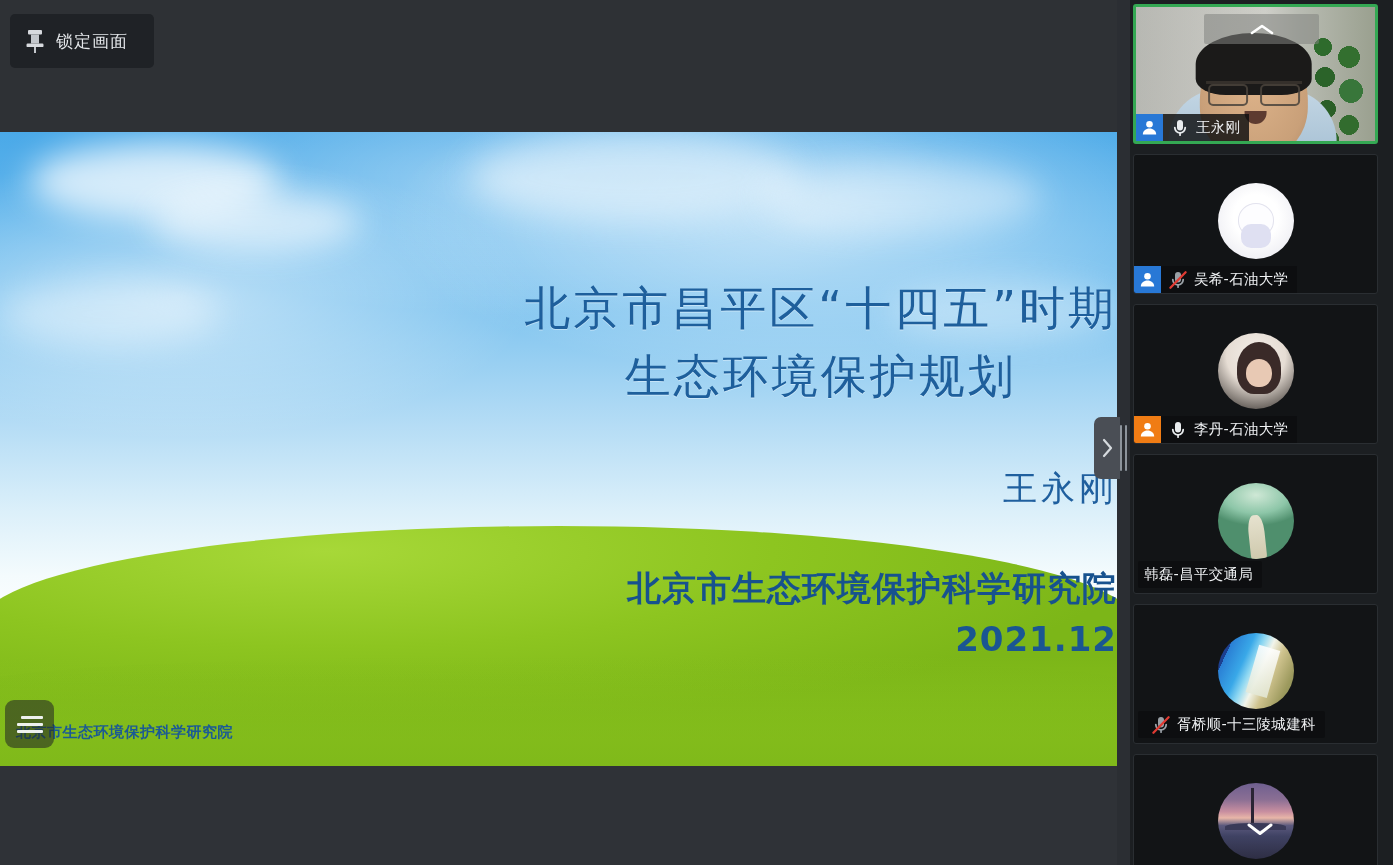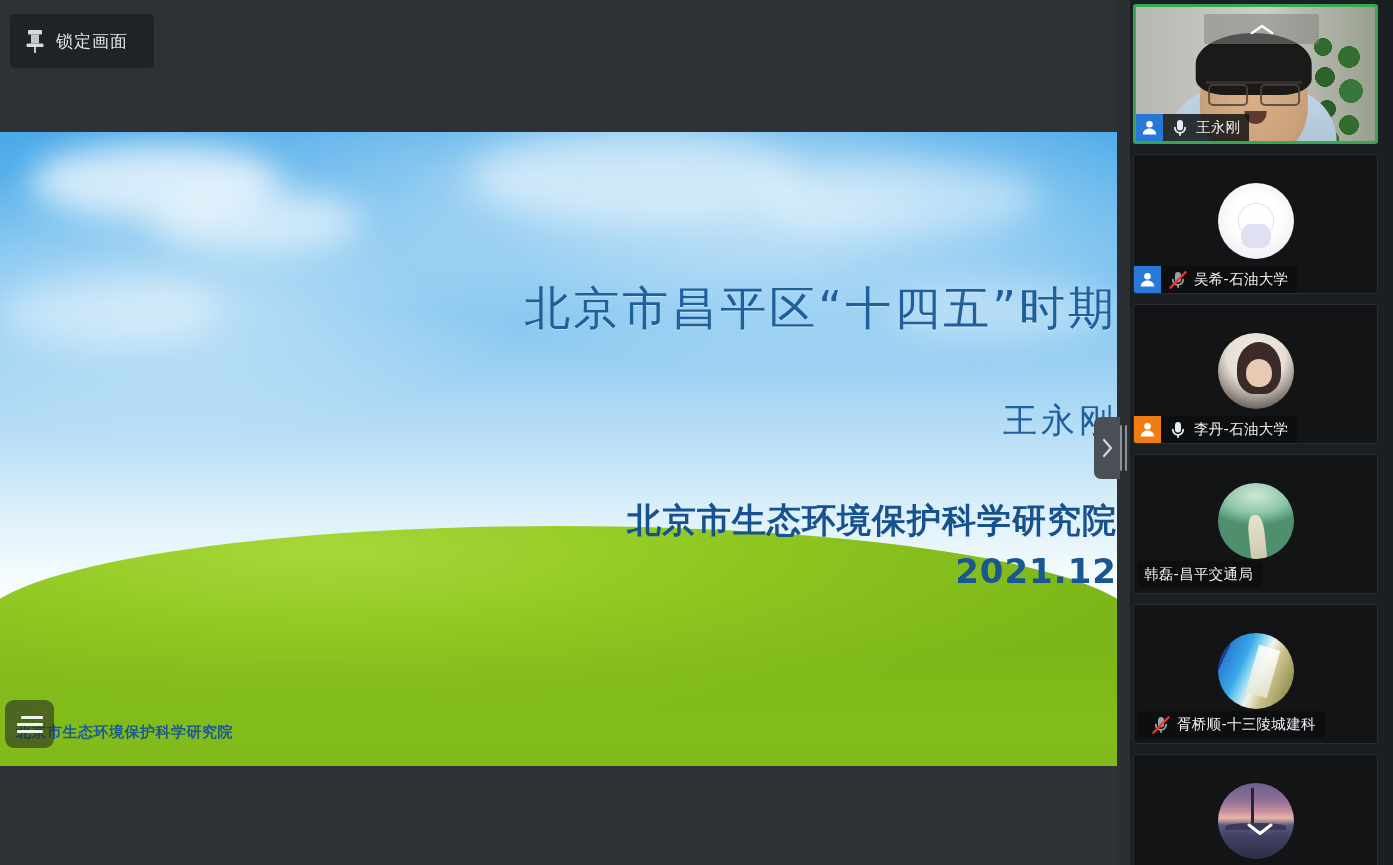--- a/index.html
+++ b/index.html
@@ -389,20 +389,21 @@
         <span class="cloud c4"></span>
         <span class="cloud c5"></span>
         <span class="cloud c6"></span>
       </div>
       <div id="grass"></div>
       <div id="grass-shade"></div>
 
       <div id="slide-text">
         <div id="slide-title">
           <span class="l1">北京市昌平区“十四五”时期</span>
+          <span class="l2">生态环境保护规划</span>
         </div>
         <div id="slide-presenter">王永刚</div>
         <div id="slide-org">北京市生态环境保护科学研究院</div>
         <div id="slide-date">2021.12</div>
       </div>
 
       <div id="slide-footer">北京市生态环境保护科学研究院</div>
 
       <div id="slide-menu-button">
         <span class="bars">

